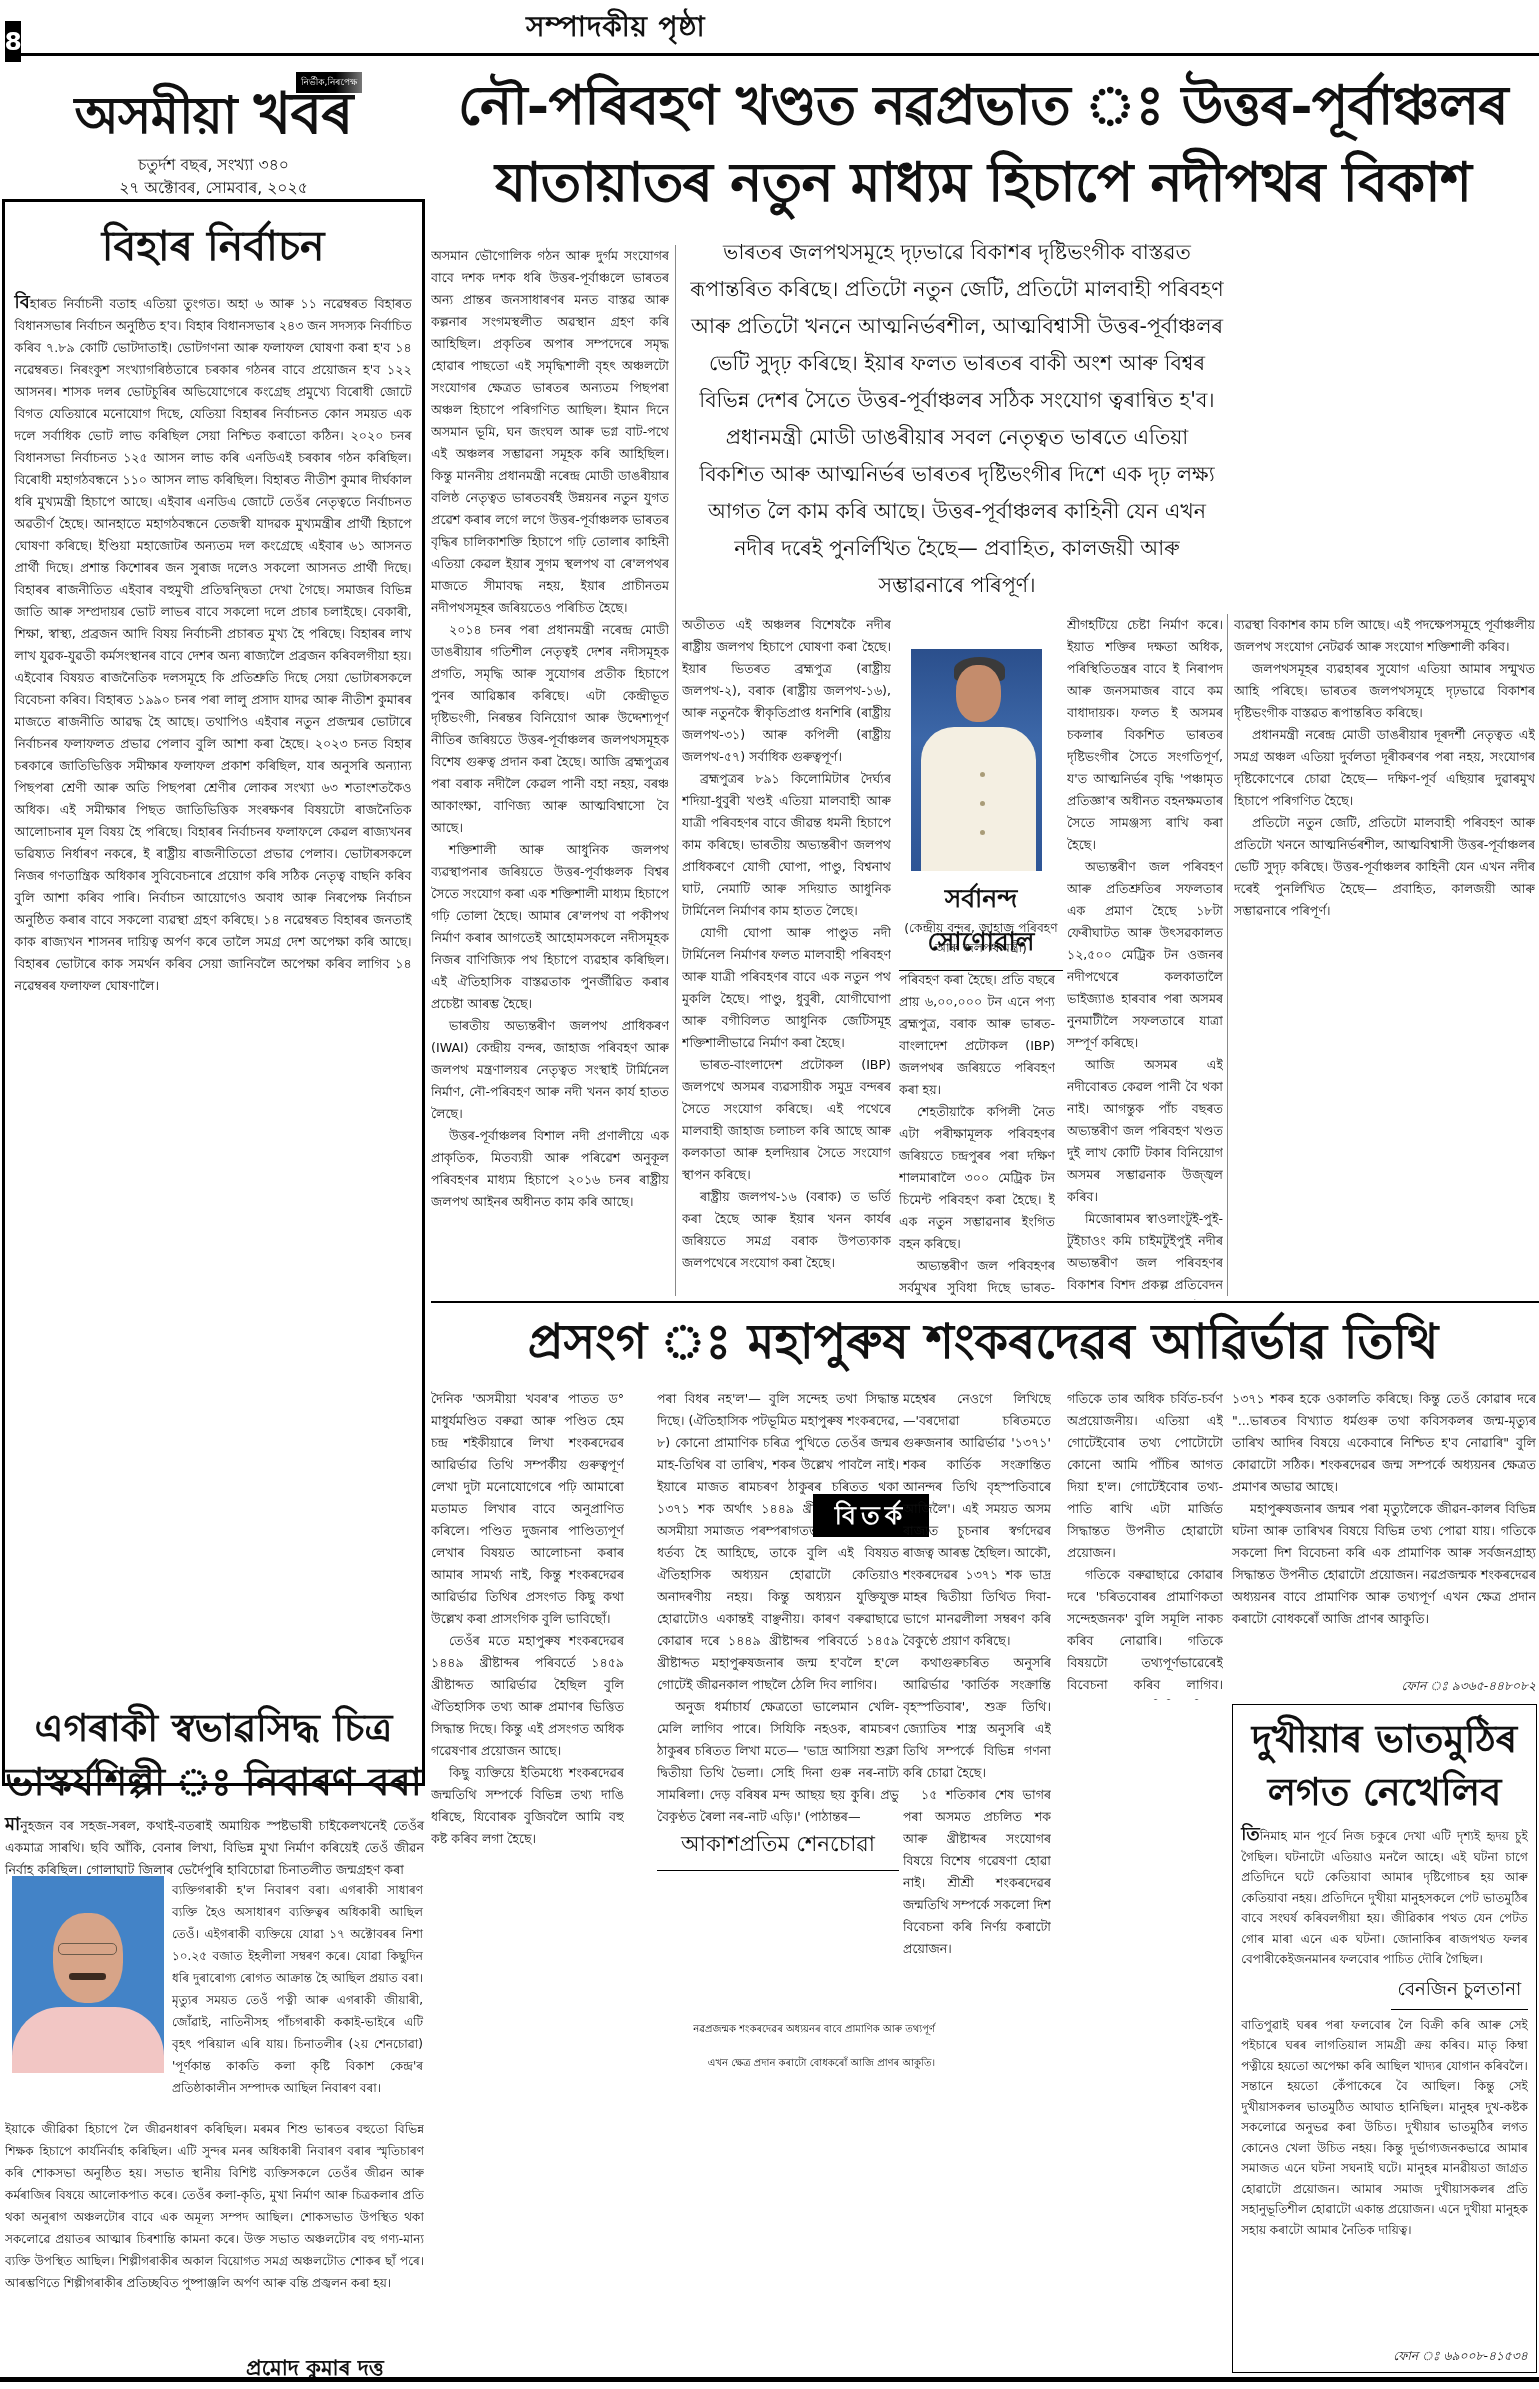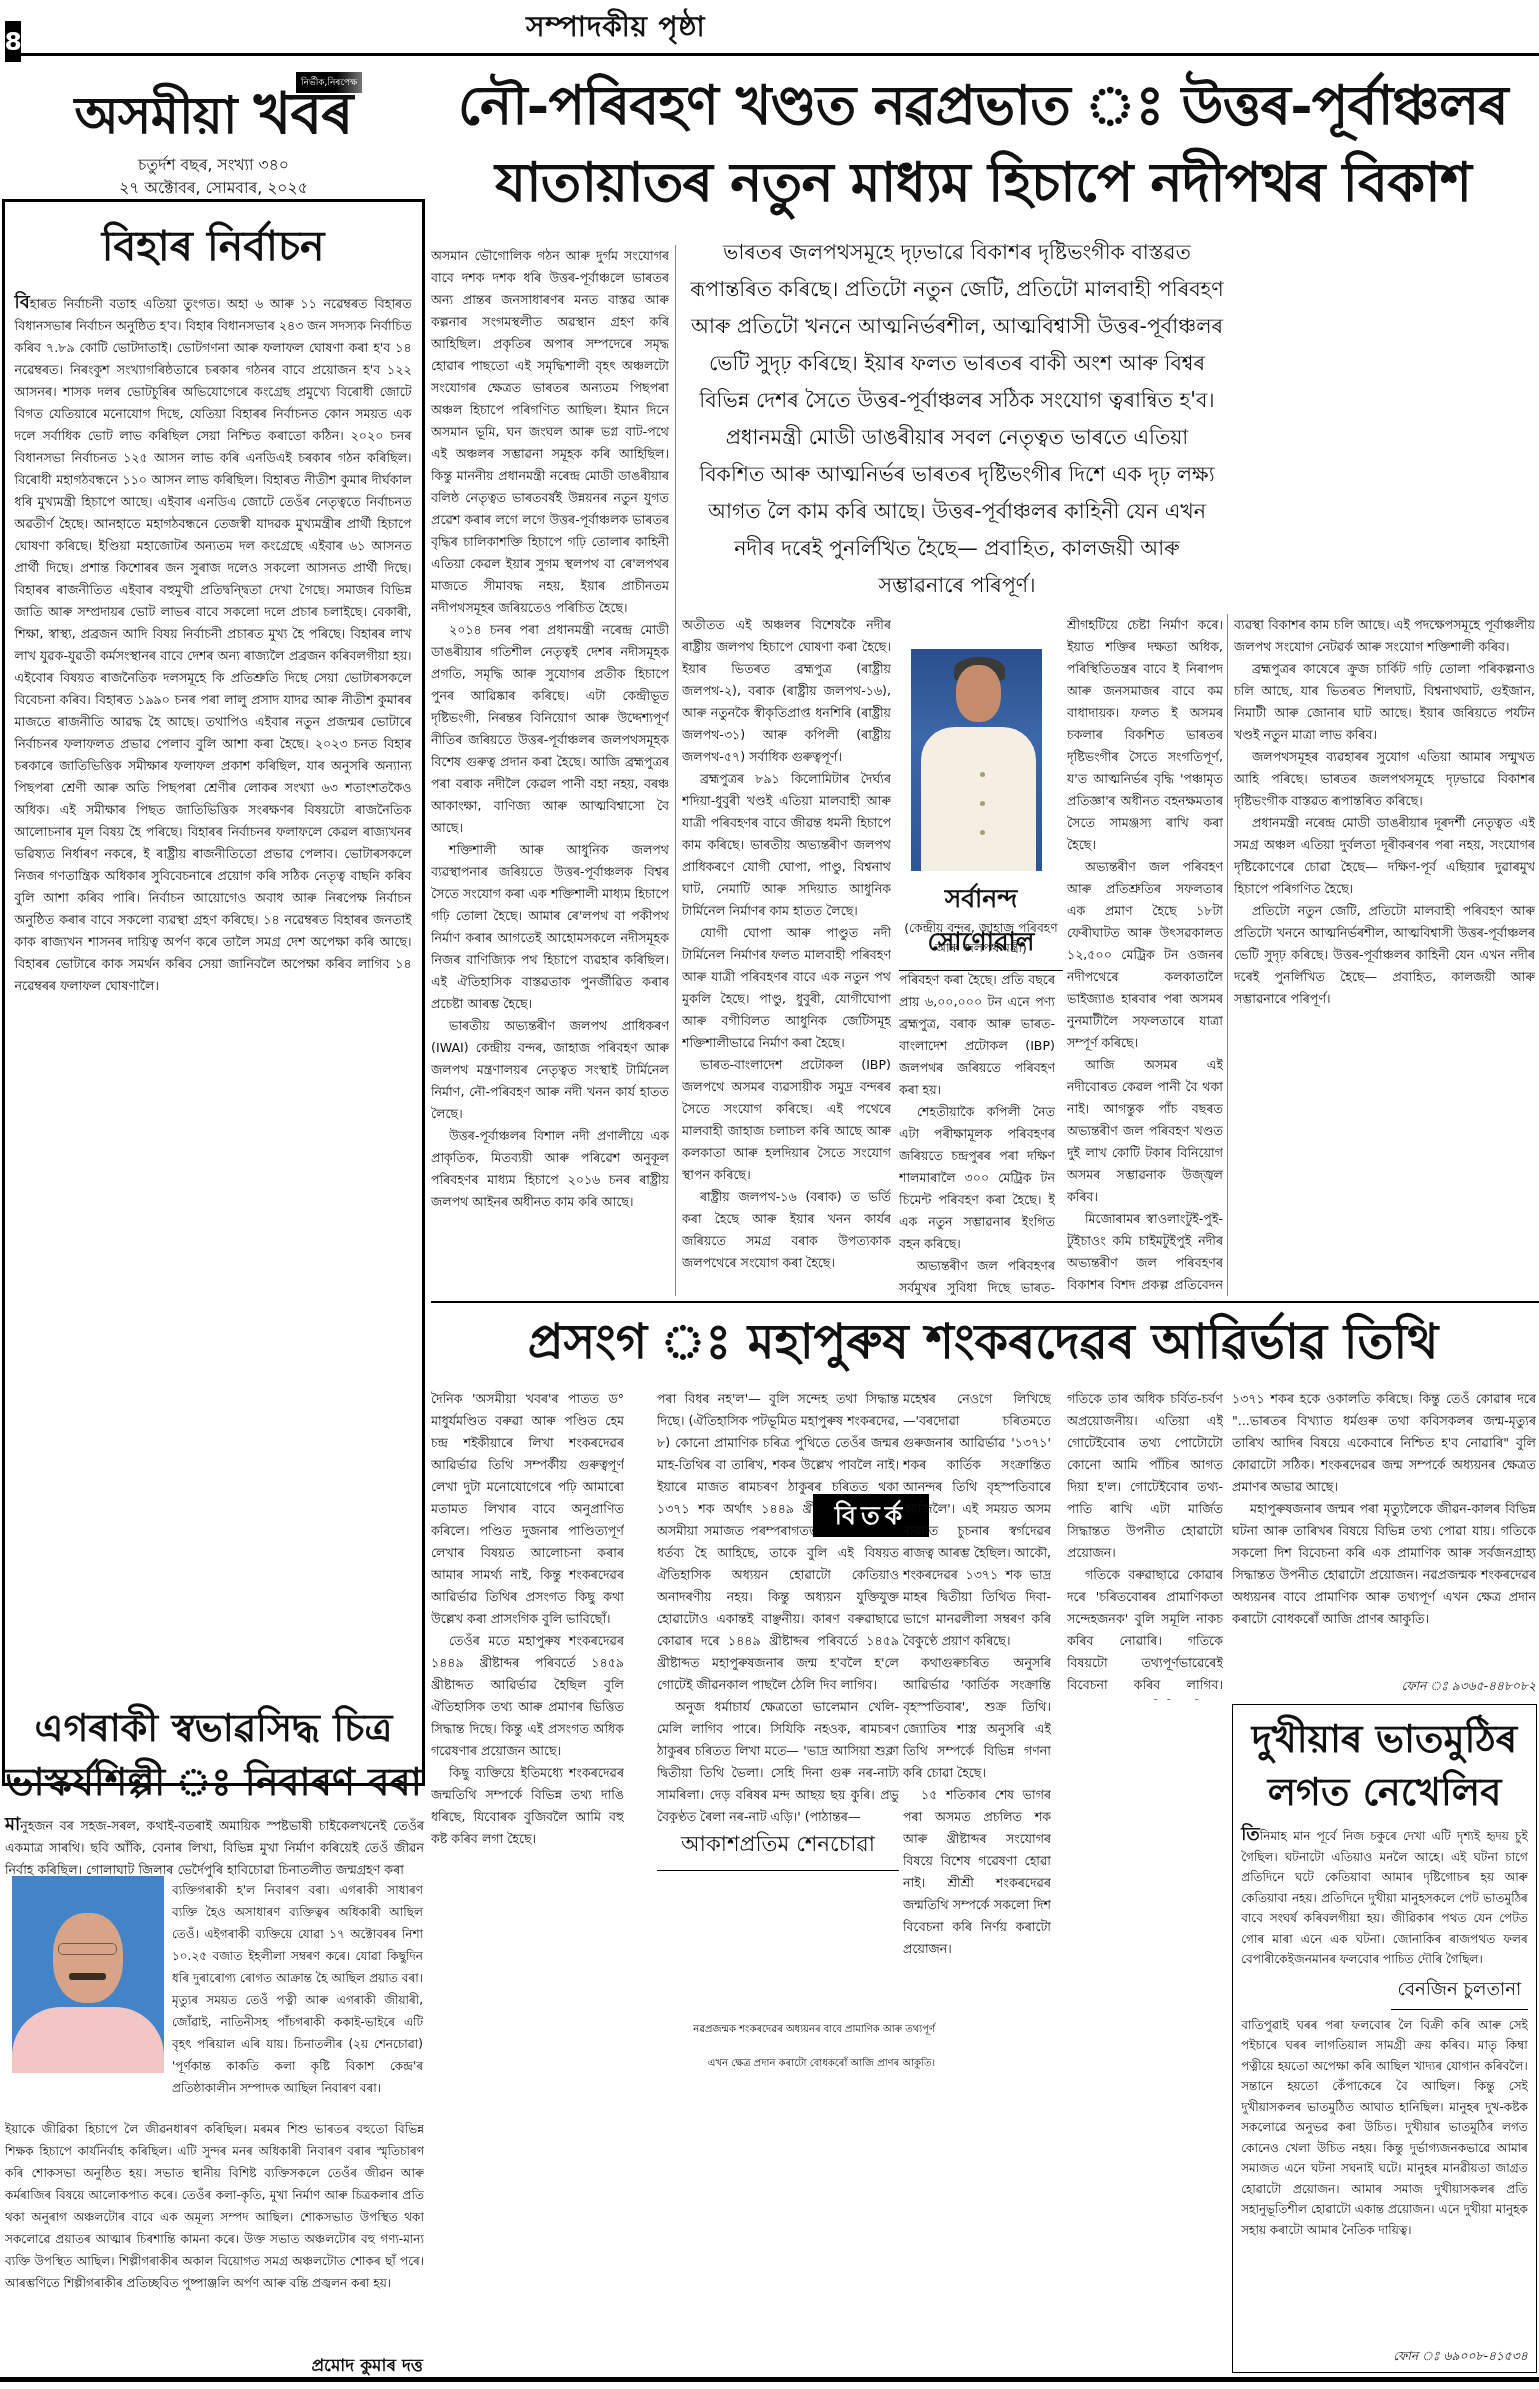--- a/index.html
+++ b/index.html
@@ -142,21 +142,20 @@
   </div>
 <div class="abs col" style="left:1067px;top:614px;width:156px;height:686px;">
     <p>শ্ৰীগহটিয়ে চেষ্টা নিৰ্মাণ কৰে। ইয়াত শক্তিৰ দক্ষতা অধিক, পৰিস্থিতিতন্ত্ৰৰ বাবে ই নিৰাপদ আৰু জনসমাজৰ বাবে কম বাধাদায়ক। ফলত ই অসমৰ চকলাৰ বিকশিত ভাৰতৰ দৃষ্টিভংগীৰ সৈতে সংগতিপূৰ্ণ, য'ত আত্মনিৰ্ভৰ বৃদ্ধি 'পঞ্চামৃত প্ৰতিজ্ঞা'ৰ অধীনত বহনক্ষমতাৰ সৈতে সামঞ্জস্য ৰাখি কৰা হৈছে।</p>
     <p>অভ্যন্তৰীণ জল পৰিবহণ আৰু প্ৰতিশ্ৰুতিৰ সফলতাৰ এক প্ৰমাণ হৈছে ১৮টা ফেৰীঘাটত আৰু উৎসৱকালত ১২,৫০০ মেট্ৰিক টন ওজনৰ নদীপথেৰে কলকাতালৈ ভাইজ্যাঙ হাৰবাৰ পৰা অসমৰ নুনমাটীলৈ সফলতাৰে যাত্ৰা সম্পূৰ্ণ কৰিছে।</p>
     <p>আজি অসমৰ এই নদীবোৰত কেৱল পানী বৈ থকা নাই। আগন্তুক পাঁচ বছৰত অভ্যন্তৰীণ জল পৰিবহণ খণ্ডত দুই লাখ কোটি টকাৰ বিনিয়োগ অসমৰ সম্ভাৱনাক উজ্জ্বল কৰিব।</p>
     <p>মিজোৰামৰ স্বাওলাংটুই-পুই-টুইচাওং কমি চাইমটুইপুই নদীৰ অভ্যন্তৰীণ জল পৰিবহণৰ বিকাশৰ বিশদ প্ৰকল্প প্ৰতিবেদন (DPR) প্ৰস্তুত কৰা হৈছে। নাগালেণ্ডৰ দৈয়াং নৈত নতুন সংযোগৰ পথ মুকলি হৈছে।</p>
   </div>
 <div class="abs vrule" style="left:1227px;top:614px;height:682px;"></div>
 <div class="abs col" style="left:1234px;top:614px;width:301px;height:686px;">
     <p>ব্যৱস্থা বিকাশৰ কাম চলি আছে। এই পদক্ষেপসমূহে পূৰ্বাঞ্চলীয় জলপথ সংযোগ নেটৱৰ্ক আৰু সংযোগ শক্তিশালী কৰিব।</p>
-    <p>ব্ৰহ্মপুত্ৰৰ কাষেৰে ক্ৰুজ চাৰ্কিট গঢ়ি তোলা পৰিকল্পনাও চলি আছে, যাৰ ভিতৰত শিলঘাট, বিশ্বনাথঘাট, গুইজান, নিমাটী আৰু জোনাৰ ঘাট আছে। ইয়াৰ জৰিয়তে পৰ্যটন খণ্ডই নতুন মাত্ৰা লাভ কৰিব।</p>
     <p>জলপথসমূহৰ ব্যৱহাৰৰ সুযোগ এতিয়া আমাৰ সন্মুখত আহি পৰিছে। ভাৰতৰ জলপথসমূহে দৃঢ়ভাৱে বিকাশৰ দৃষ্টিভংগীক বাস্তৱত ৰূপান্তৰিত কৰিছে।</p>
     <p>প্ৰধানমন্ত্ৰী নৰেন্দ্ৰ মোডী ডাঙৰীয়াৰ দূৰদৰ্শী নেতৃত্বত এই সমগ্ৰ অঞ্চল এতিয়া দুৰ্বলতা দূৰীকৰণৰ পৰা নহয়, সংযোগৰ দৃষ্টিকোণেৰে চোৱা হৈছে— দক্ষিণ-পূৰ্ব এছিয়াৰ দুৱাৰমুখ হিচাপে পৰিগণিত হৈছে।</p>
     <p>প্ৰতিটো নতুন জেটি, প্ৰতিটো মালবাহী পৰিবহণ আৰু প্ৰতিটো খননে আত্মনিৰ্ভৰশীল, আত্মবিশ্বাসী উত্তৰ-পূৰ্বাঞ্চলৰ ভেটি সুদৃঢ় কৰিছে। উত্তৰ-পূৰ্বাঞ্চলৰ কাহিনী যেন এখন নদীৰ দৰেই পুনৰ্লিখিত হৈছে— প্ৰবাহিত, কালজয়ী আৰু সম্ভাৱনাৰে পৰিপূৰ্ণ।</p>
   </div>
 
 <div class="abs hrule2"></div>
 <div class="abs headline2">প্ৰসংগ ঃ মহাপুৰুষ শংকৰদেৱৰ আৱিৰ্ভাৱ তিথি</div>
 
 <div class="abs col" style="left:431px;top:1388px;width:193px;height:985px;">
     <p>দৈনিক 'অসমীয়া খবৰ'ৰ পাতত ড° মাধুৰ্যমণ্ডিত বৰুৱা আৰু পণ্ডিত হেম চন্দ্ৰ শইকীয়াৰে লিখা শংকৰদেৱৰ আৱিৰ্ভাৱ তিথি সম্পৰ্কীয় গুৰুত্বপূৰ্ণ লেখা দুটা মনোযোগেৰে পঢ়ি আমাৰো মতামত লিখাৰ বাবে অনুপ্ৰাণিত কৰিলে। পণ্ডিত দুজনাৰ পাণ্ডিত্যপূৰ্ণ লেখাৰ বিষয়ত আলোচনা কৰাৰ আমাৰ সামৰ্থ্য নাই, কিন্তু শংকৰদেৱৰ আৱিৰ্ভাৱ তিথিৰ প্ৰসংগত কিছু কথা উল্লেখ কৰা প্ৰাসংগিক বুলি ভাবিছোঁ।</p>
@@ -206,16 +205,16 @@
   <span class="drop">মা</span><span>নুহজন বৰ সহজ-সৰল, কথাই-বতৰাই অমায়িক স্পষ্টভাষী চাইকেলখনেই তেওঁৰ একমাত্ৰ সাৰথি। ছবি আঁকি, বেনাৰ লিখা, বিভিন্ন মুখা নিৰ্মাণ কৰিয়েই তেওঁ জীৱন নিৰ্বাহ কৰিছিল। গোলাঘাট জিলাৰ ভেৰ্দৈপুৰি হাবিচোৱা চিনাতলীত জন্মগ্ৰহণ কৰা</span>
 </div>
 <div class="abs artist-photo">
   <div class="face"></div>
   <div class="glasses"></div>
   <div class="mous"></div>
   <div class="shirt"></div>
 </div>
 <div class="abs body-text" style="left:172px;top:1879px;width:251px;font-size:12px;">ব্যক্তিগৰাকী হ'ল নিবাৰণ বৰা। এগৰাকী সাধাৰণ ব্যক্তি হৈও অসাধাৰণ ব্যক্তিত্বৰ অধিকাৰী আছিল তেওঁ। এইগৰাকী ব্যক্তিয়ে যোৱা ১৭ অক্টোবৰৰ নিশা ১০.২৫ বজাত ইহলীলা সম্বৰণ কৰে। যোৱা কিছুদিন ধৰি দুৰাৰোগ্য ৰোগত আক্ৰান্ত হৈ আছিল প্ৰয়াত বৰা। মৃত্যুৰ সময়ত তেওঁ পত্নী আৰু এগৰাকী জীয়াৰী, জোঁৱাই, নাতিনীসহ পাঁচগৰাকী ককাই-ভাইৰে এটি বৃহৎ পৰিয়াল এৰি যায়। চিনাতলীৰ (২য় শেনচোৱা) 'পূৰ্ণকান্ত কাকতি কলা কৃষ্টি বিকাশ কেন্দ্ৰ'ৰ প্ৰতিষ্ঠাকালীন সম্পাদক আছিল নিবাৰণ বৰা।</div>
 <div class="abs body-text" style="left:5px;top:2118px;width:419px;height:181px;overflow:hidden;font-size:12px;">ইয়াকে জীৱিকা হিচাপে লৈ জীৱনধাৰণ কৰিছিল। মৰমৰ শিশু ভাৰতৰ বহুতো বিভিন্ন শিক্ষক হিচাপে কাৰ্যনিৰ্বাহ কৰিছিল। এটি সুন্দৰ মনৰ অধিকাৰী নিবাৰণ বৰাৰ স্মৃতিচাৰণ কৰি শোকসভা অনুষ্ঠিত হয়। সভাত স্থানীয় বিশিষ্ট ব্যক্তিসকলে তেওঁৰ জীৱন আৰু কৰ্মৰাজিৰ বিষয়ে আলোকপাত কৰে। তেওঁৰ কলা-কৃতি, মুখা নিৰ্মাণ আৰু চিত্ৰকলাৰ প্ৰতি থকা অনুৰাগ অঞ্চলটোৰ বাবে এক অমূল্য সম্পদ আছিল। শোকসভাত উপস্থিত থকা সকলোৱে প্ৰয়াতৰ আত্মাৰ চিৰশান্তি কামনা কৰে। উক্ত সভাত অঞ্চলটোৰ বহু গণ্য-মান্য ব্যক্তি উপস্থিত আছিল। শিল্পীগৰাকীৰ অকাল বিয়োগত সমগ্ৰ অঞ্চলটোত শোকৰ ছাঁ পৰে। আৰম্ভণিতে শিল্পীগৰাকীৰ প্ৰতিচ্ছবিত পুষ্পাঞ্জলি অৰ্পণ আৰু বন্তি প্ৰজ্বলন কৰা হয়।</div>
-<div class="abs" style="left:246px;top:2352px;width:177px;text-align:right;font-size:17px;font-weight:bold;">প্ৰমোদ কুমাৰ দত্ত</div>
+<div class="abs" style="left:246px;top:2352px;width:177px;text-align:left;font-size:21px;font-weight:bold;">প্ৰমোদ কুমাৰ দত্ত</div>
 
 <div class="abs bottom-rule"></div>
 
 
 </body></html>

